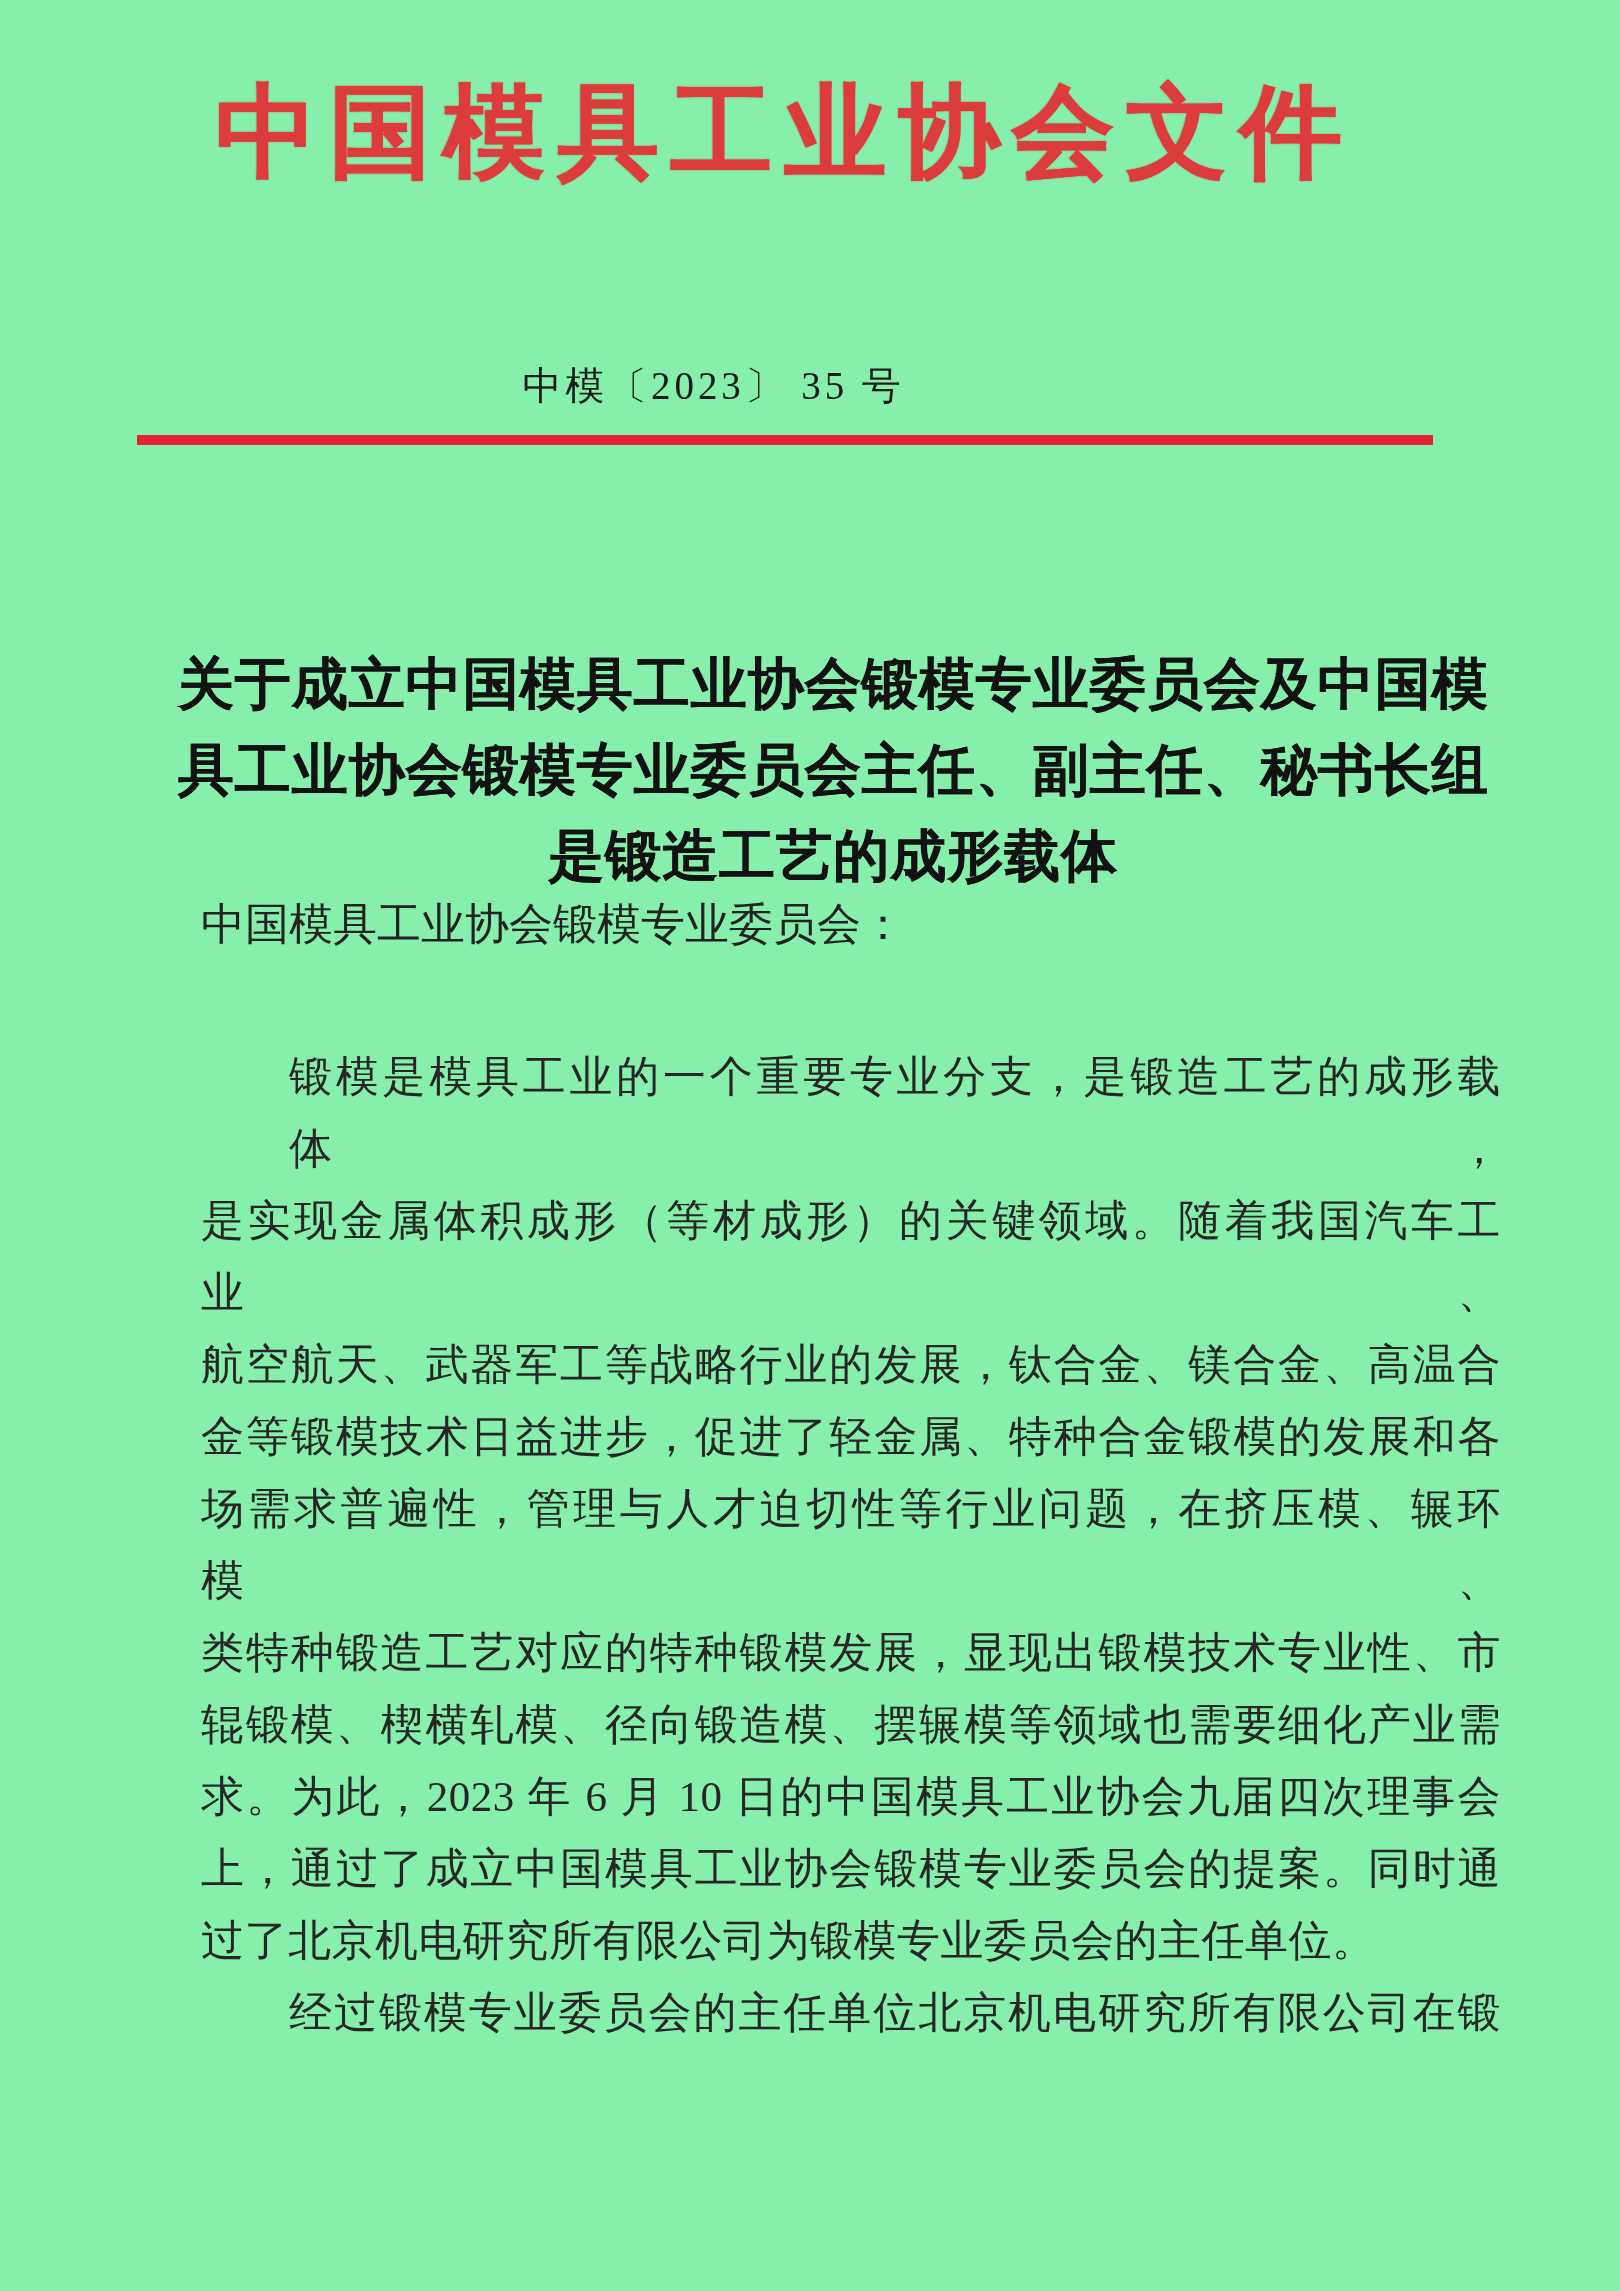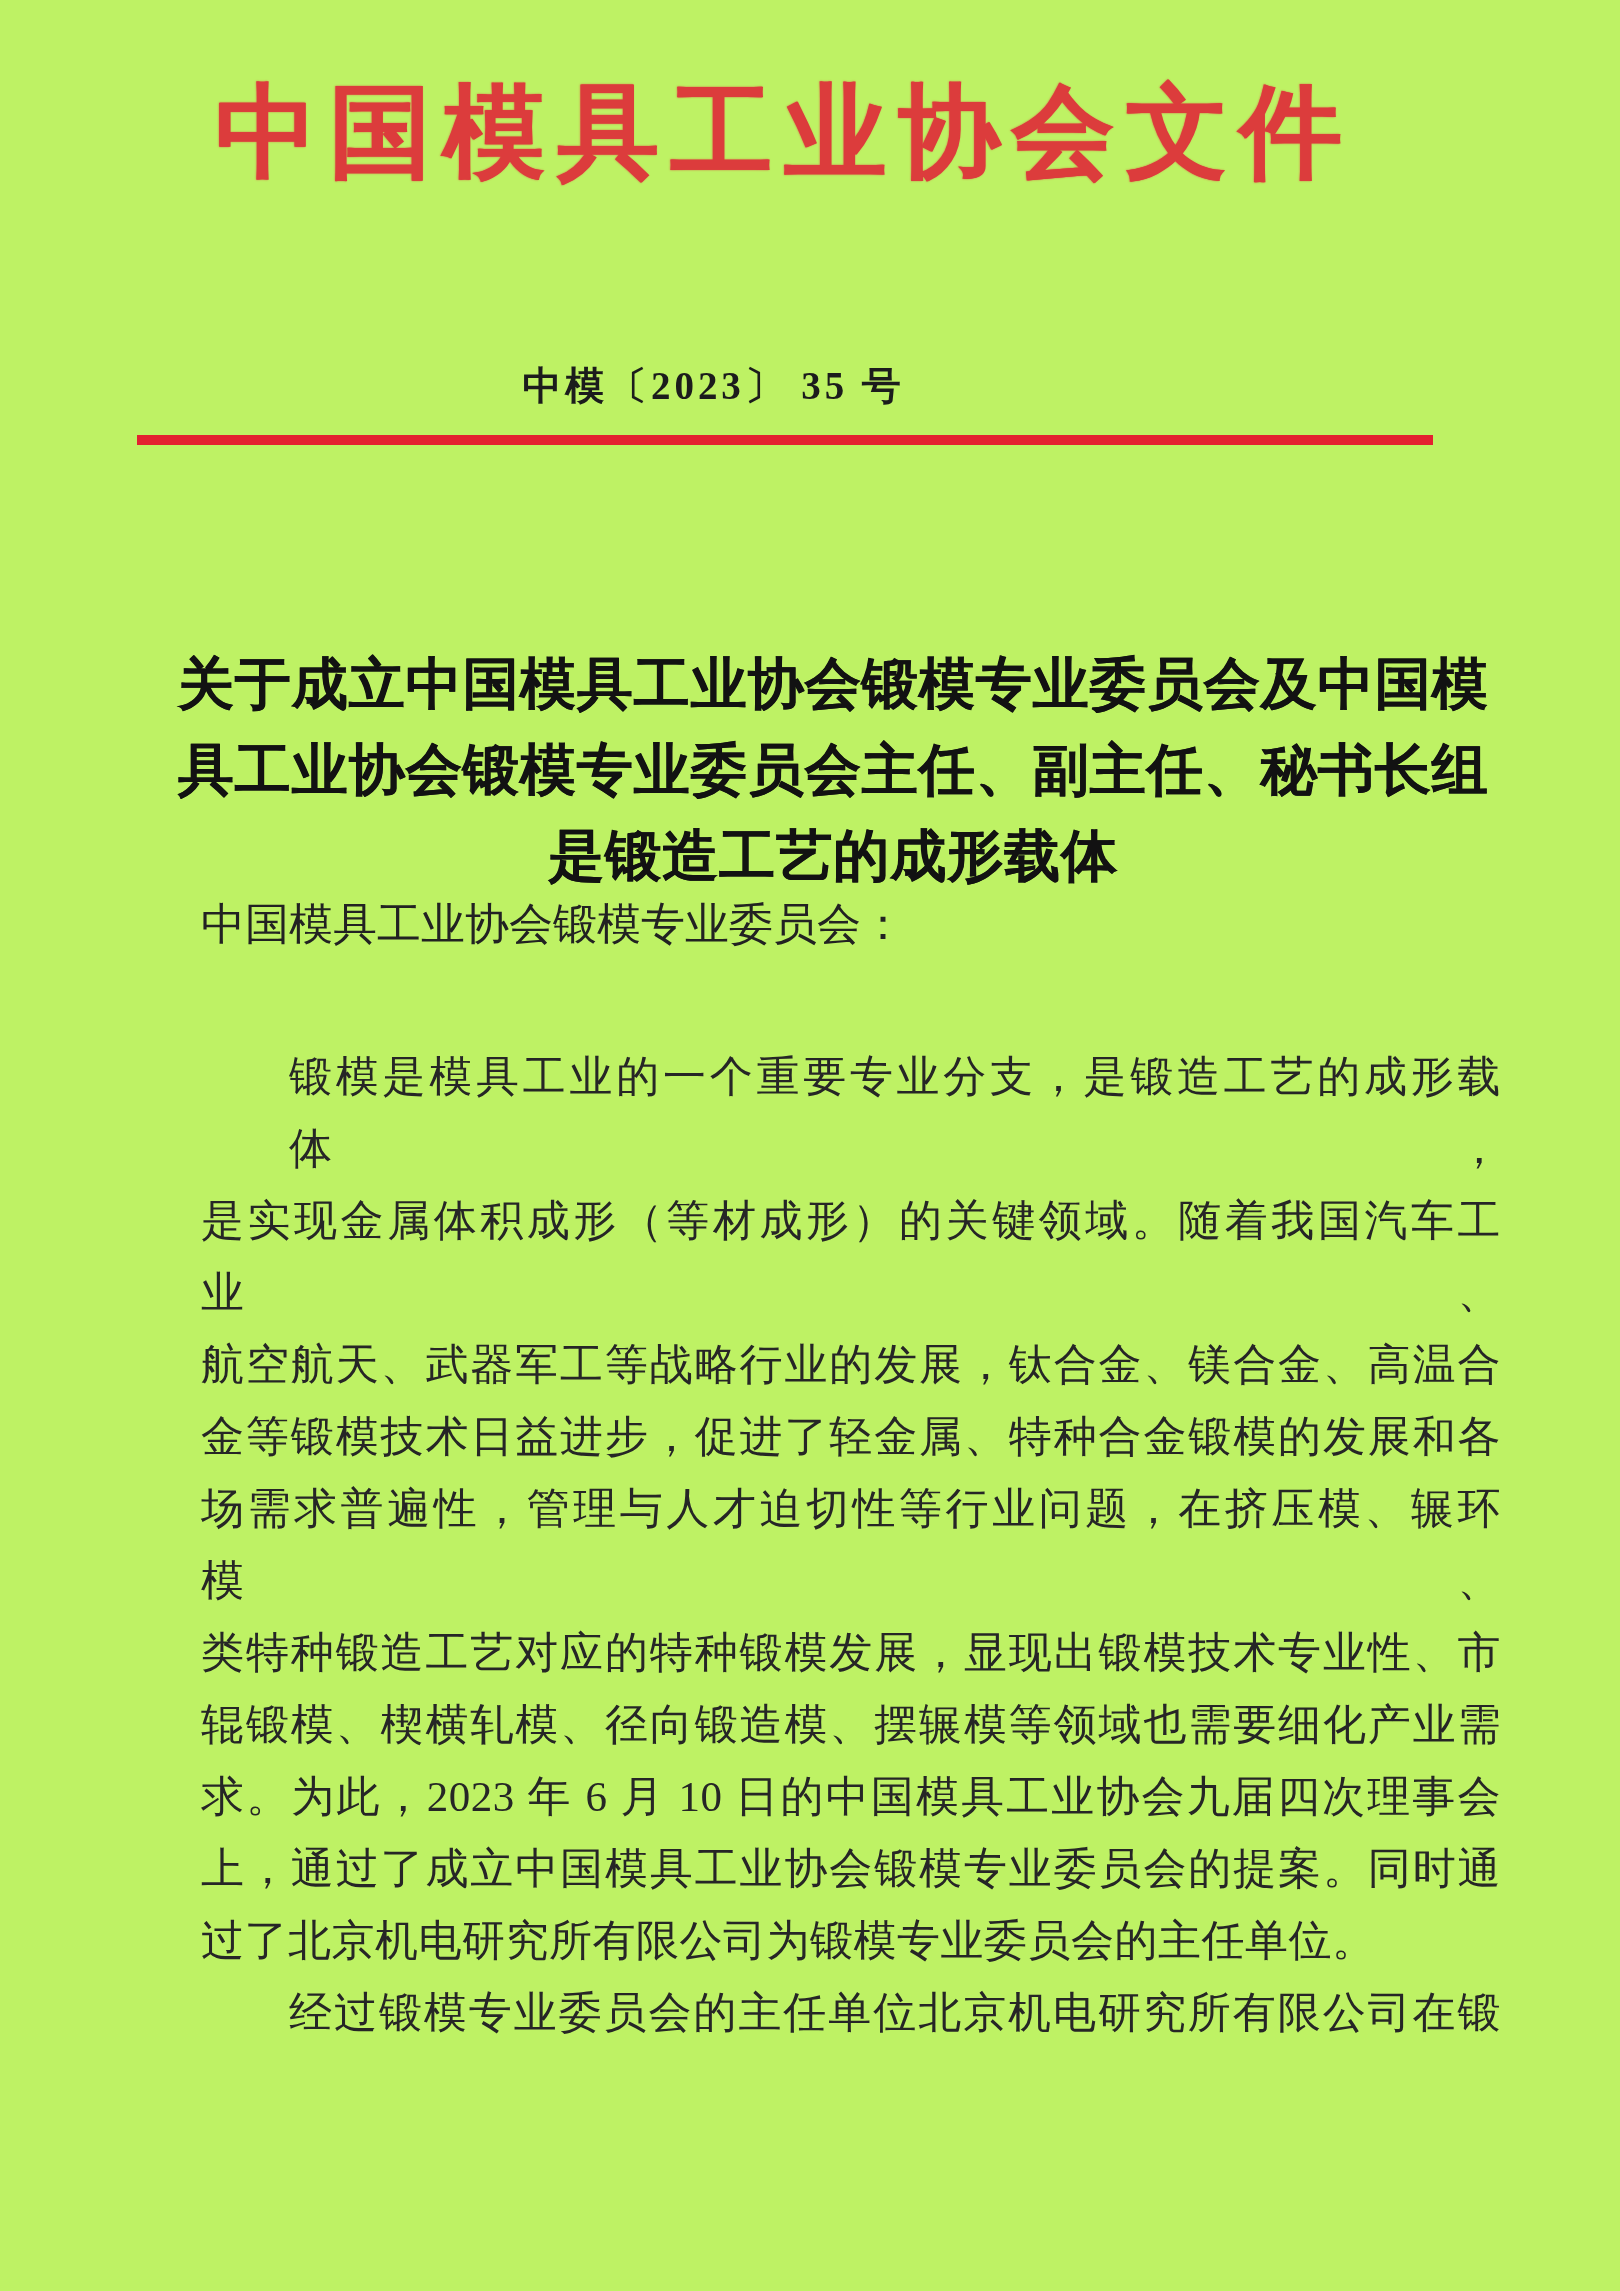--- a/index.html
+++ b/index.html
@@ -6,21 +6,21 @@
     margin: 0;
     padding: 0;
     background: #9a9a9a;
     font-family: "Liberation Serif", "DejaVu Serif", serif;
   }
   .page {
     position: relative;
     width: 1620px;
     height: 2292px;
     margin: 0 auto;
-    background: #bef264;
+    background: #86efac;
     overflow: hidden;
   }
   
   .org-title {
     position: absolute;
     top: 69px;
     left: 0;
     width: 1568px;
     text-align: center;
     font-size: 102px;
@@ -34,21 +34,20 @@
   .doc-number {
     position: absolute;
     top: 359px;
     left: 0;
     width: 1427px;
     text-align: center;
     font-size: 39px;
     line-height: 53px;
     color: #1c1c1c;
     letter-spacing: 3.9px;
-    font-weight: bold;
   }
   
   .red-rule {
     position: absolute;
     top: 435px;
     left: 137px;
     width: 1296px;
     height: 9.8px;
     background: #e32230;
   }

